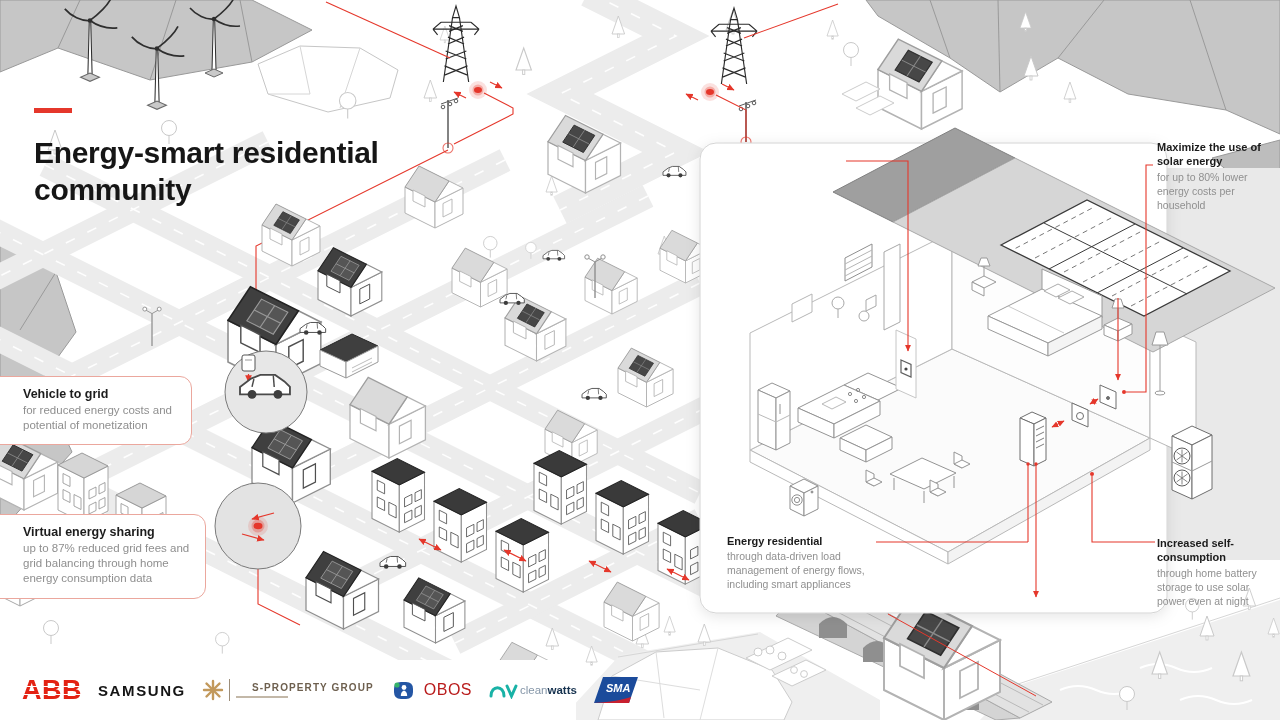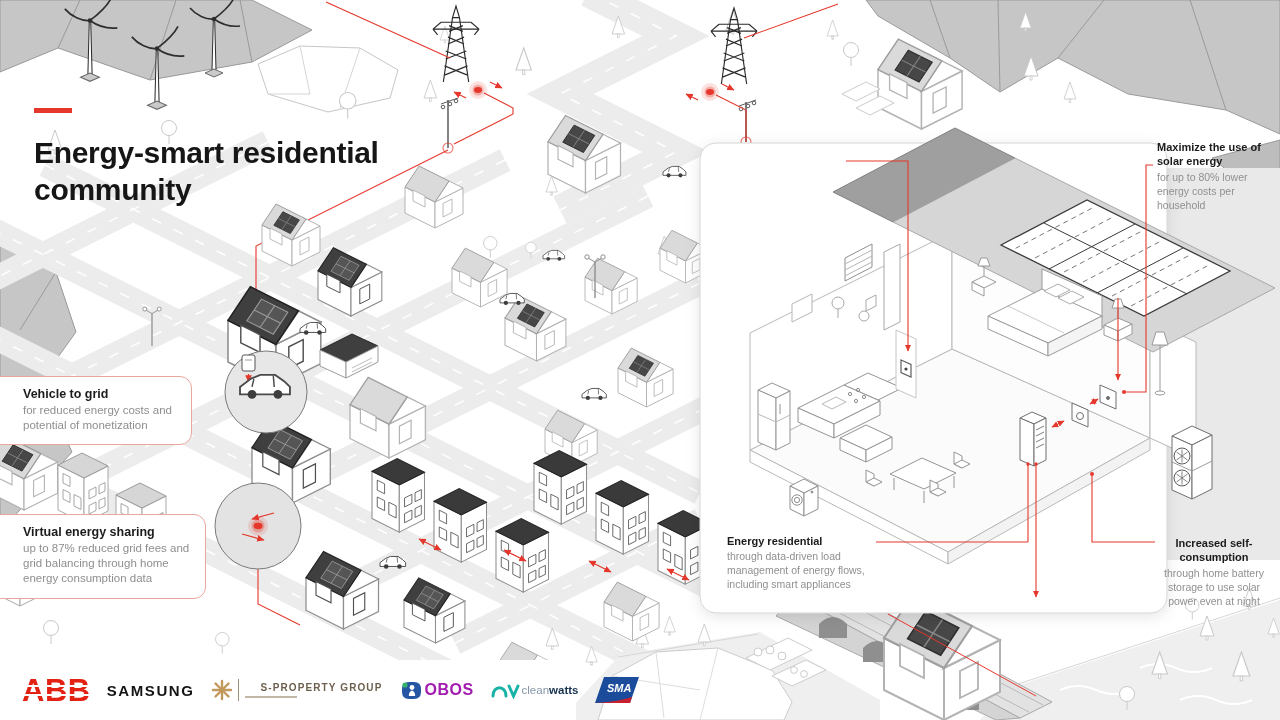--- a/index.html
+++ b/index.html
@@ -20,35 +20,35 @@
   #co-v2g{left:-14px;top:376px;width:206px;}
   #co-ves{left:-14px;top:514px;width:220px;}
 
   
   .panel-note{position:absolute;}
   .panel-note h4{margin:0 0 2px 0;font-size:11px;font-weight:700;line-height:1.3;color:#1b1b1b;}
   .panel-note p{margin:0;font-size:10.5px;line-height:1.33;color:#909090;}
   #pn-ui{left:727px;top:152px;width:134px;}
   #pn-solar{left:1157px;top:140px;width:104px;}
   #pn-eo{left:727px;top:534px;width:150px;}
-  #pn-sc{left:1157px;top:536px;width:114px;text-align:center;}
+  #pn-sc{left:1157px;top:536px;width:114px;}
 
   
   .logobar{position:absolute;left:0;top:660px;width:576px;height:60px;background:#fff;
            border-radius:0 16px 0 0;display:flex;align-items:center;padding-left:22px;box-sizing:border-box;}
   .lg{margin-right:16px;display:flex;align-items:center;flex:0 0 auto;}
-  .logo-abb{position:relative;font-size:31px;font-weight:900;letter-spacing:0.5px;color:#e32213;line-height:1;}
+  .logo-abb{position:relative;font-size:27px;font-weight:900;letter-spacing:0.5px;color:#e32213;line-height:1;}
   .logo-abb::after{content:"";position:absolute;left:0;right:0;top:34%;height:1.6px;background:#fff;}
   .logo-abb::before{content:"";position:absolute;left:0;right:0;top:64%;height:1.6px;background:#fff;}
   .logo-samsung{font-size:15px;font-weight:800;letter-spacing:1.6px;color:#141414;}
   .logo-sp{display:flex;align-items:center;}
   .sp-divider{width:1px;height:22px;background:#9c8d79;margin:0 6px 0 5px;}
   .sp-text{font-size:10px;font-weight:700;letter-spacing:1.1px;color:#6e604f;line-height:1.2;margin-left:16px;}
   .sp-sub{width:52px;height:2px;background:#c3b8a8;margin-top:2px;}
-  .logo-obos span{font-size:16px;font-weight:700;letter-spacing:0.5px;color:#a21caf;margin-left:0;}
+  .logo-obos span{font-size:16px;font-weight:400;letter-spacing:0.5px;color:#b91c1c;margin-left:8px;}
   .logo-cw{display:flex;align-items:center;}
   .cw-text{font-size:11.5px;line-height:1;margin-top:1px;}
   .cw-light{color:#8596a8;font-weight:400;}
   .cw-bold{color:#16324f;font-weight:700;}
 </style>
 </head>
 <body>
 
 <div class="stage">
 

